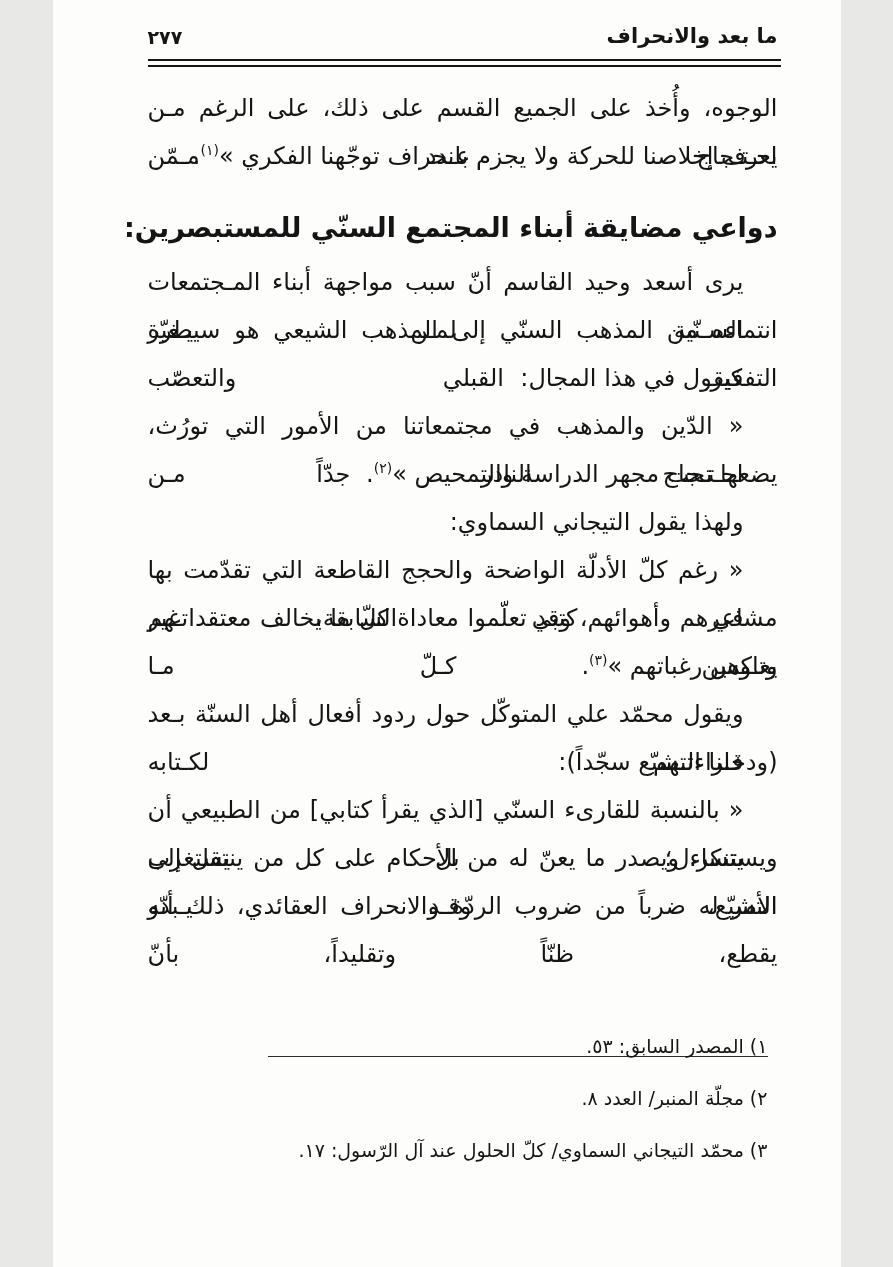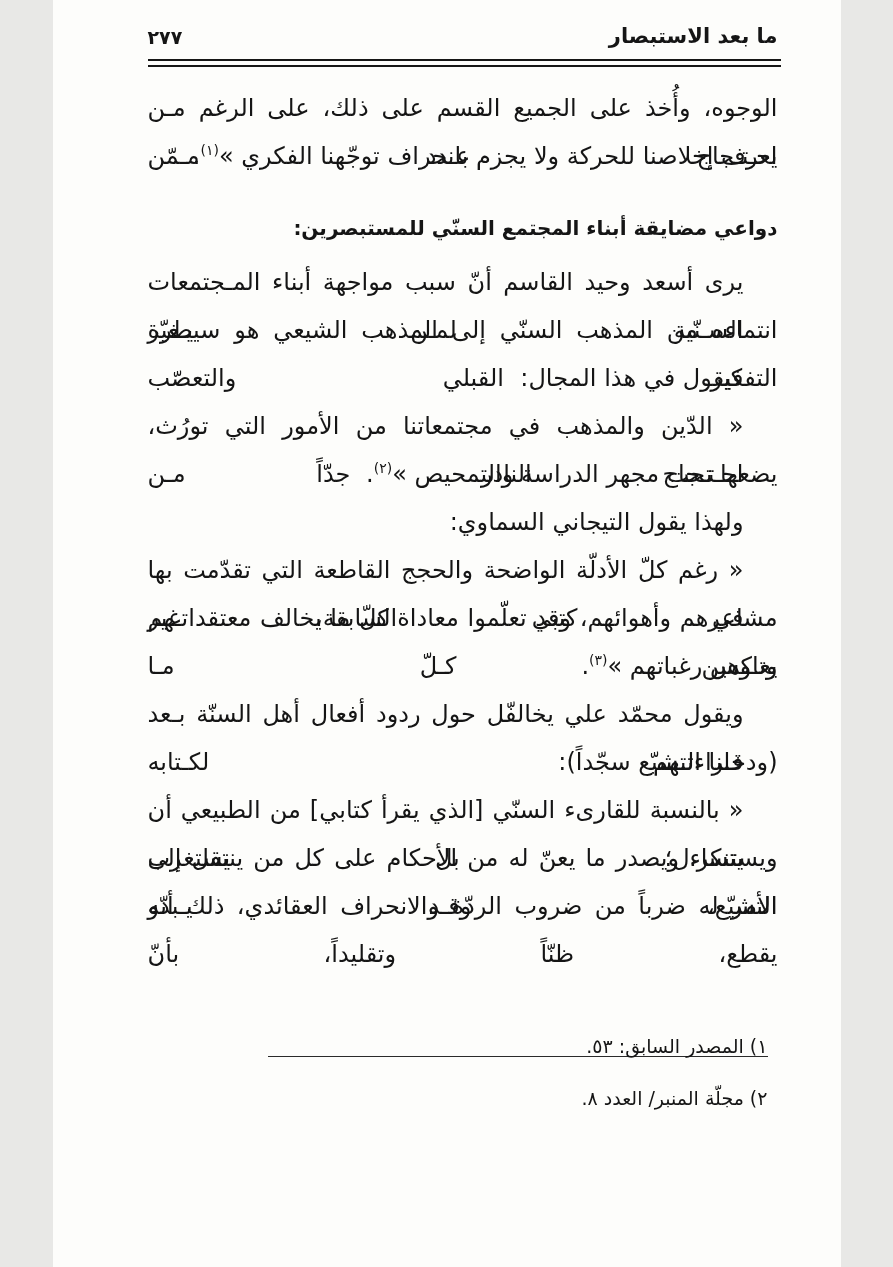--- a/index.html
+++ b/index.html
@@ -43,21 +43,21 @@
   .line.j{
     text-align:justify;
     text-align-last:justify;
     text-justify:inter-word;
     white-space:normal;
   }
   .line.ind{padding-right:34px;}
   .line.heading{
     margin-top:22px;margin-bottom:4px;
     line-height:52px;height:52px;
-    font-weight:700;font-size:20px;
+    font-weight:700;font-size:27px;
   }
   .b{font-weight:400;}
   .sup{
     font-size:14px;
     vertical-align:super;
     line-height:0;
   }
   
   .fn-rule{
     position:absolute;top:1056px;right:73px;
@@ -71,21 +71,21 @@
   }
   .fn{line-height:52px;height:52px;text-align:right;white-space:nowrap;}
 </style>
 </head>
 <body>
 
 <div class="page">
 
   <div class="hdr">
     <span class="pnum">٢٧٧</span>
-    <span class="btitle">ما بعد الاستبصار</span>
+    <span class="btitle">ما بعد والانحراف</span>
   </div>
   <div class="hdr-rule"></div>
 
   <div class="bodytext">
 
     <div class="line j"><span>الوجوه، وأُخذ على الجميع القسم على ذلك، على الرغم مـن احـتـجاج عـدد مـمّن</span></div>
 
     <div class="line"><span>يعرف إخلاصنا للحركة ولا يجزم بانحراف توجّهنا الفكري »</span><span class="sup">(١)</span><span>.</span></div>
 
     <div class="line heading"><span>دواعي مضايقة أبناء المجتمع السنّي للمستبصرين:</span></div>
@@ -103,31 +103,32 @@
 
     <div class="line ind"><span>ولهذا يقول </span><span class="b">التيجاني السماوي</span><span>:</span></div>
 
     <div class="line j ind"><span>« رغم كلّ الأدلّة الواضحة والحجج القاطعة التي تقدّمت بها في كتبي السابقة، غير</span></div>
 
 
     <div class="line j"><span>مشاعرهم وأهوائهم، وقد تعلّموا معاداة كلّ ما يخالف معتقداتـهم وتـوهين كـلّ مـا</span></div>
 
     <div class="line"><span>يعاكس رغباتهم »</span><span class="sup">(٣)</span><span>.</span></div>
 
-    <div class="line j ind"><span>ويقول </span><span class="b">محمّد علي يخالفّل</span><span> حول ردود أفعال أهل السنّة بـعد قـراءتـهم لكـتابه</span></div>
+    <div class="line j ind"><span>ويقول </span><span class="b">محمّد علي المتوكّل</span><span> حول ردود أفعال أهل السنّة بـعد قـراءتـهم لكـتابه</span></div>
 
     <div class="line"><span>(ودخلنا التشيّع سجّداً):</span></div>
 
     <div class="line j ind"><span>« بالنسبة للقارىء السنّي [الذي يقرأ كتابي] من الطبيعي أن يتساءل؛ بل يستغرب</span></div>
 
     <div class="line j"><span>ويستنكر، ويصدر ما يعنّ له من الأحكام على كل من ينتقل إلى التشيّع، وقـد يـبدو</span></div>
 
     <div class="line j"><span>الأمر له ضرباً من ضروب الردّة والانحراف العقائدي، ذلك أنّه يقطع، ظنّاً وتقليداً، بأنّ</span></div>
 
   </div>
 
   <div class="fn-rule"></div>
   <div class="fns">
     <div class="fn">١) المصدر السابق: ٥٣.</div>
     <div class="fn">٢) مجلّة المنبر/ العدد ٨.</div>
+    <div class="fn">٣) محمّد التيجاني السماوي/ كلّ الحلول عند آل الرّسول: ١٧.</div>
   </div>
 
 </div>
 
 </body></html>

